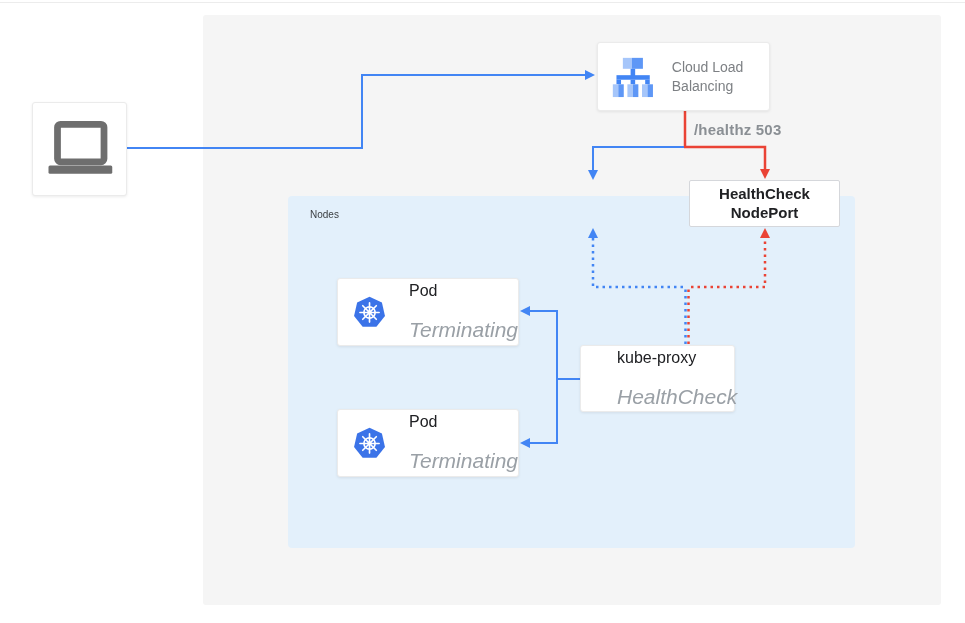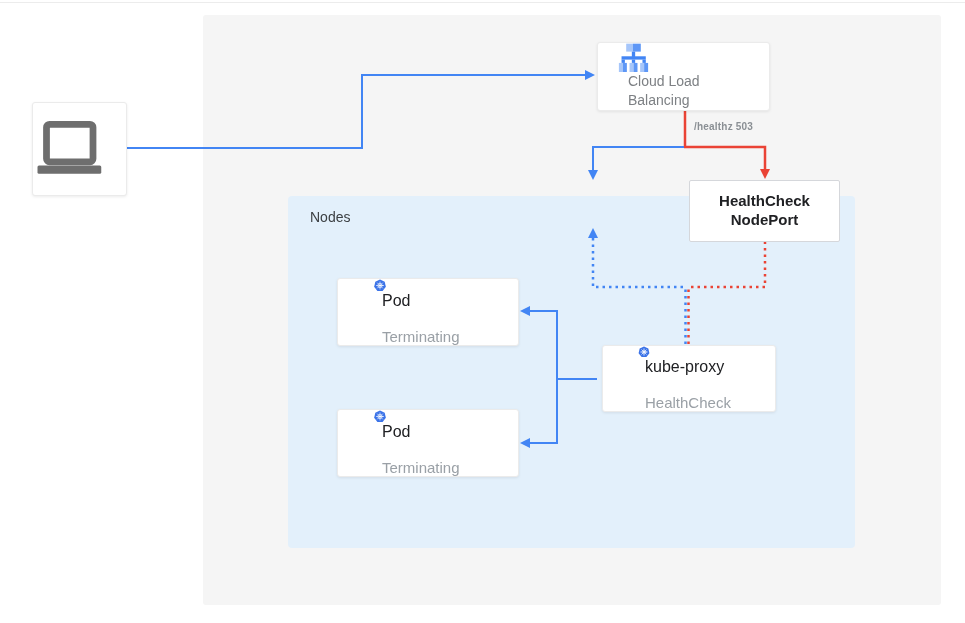--- a/index.html
+++ b/index.html
@@ -10,47 +10,47 @@
   .top-rule{position:absolute;left:0;top:2px;width:100%;height:1px;background:#ececec;}
   .outer-panel{
     position:absolute;left:203px;top:15px;width:738px;height:590px;
     background:#f5f5f5;border-radius:3px;
   }
   .nodes-panel{
     position:absolute;left:288px;top:196px;width:567px;height:352px;
     background:#e3f0fb;border-radius:4px;
   }
   .nodes-label{
-    position:absolute;left:22px;top:13px;font-size:14px;color:#3c4043;
+    position:absolute;left:22px;top:13px;font-size:10px;color:#3c4043;
   }
   .card{
     position:absolute;background:#fff;border:1px solid #ebebeb;border-radius:3px;
     box-shadow:0 1px 3px rgba(0,0,0,.08);
-    display:flex;align-items:flex-start;box-sizing:border-box;flex-direction:column;
+    display:flex;align-items:center;box-sizing:border-box;
   }
   .laptop-card{left:32px;top:102px;width:95px;height:94px;justify-content:center;}
   .clb-card{left:597px;top:42px;width:173px;height:69px;padding-left:13px;}
   .clb-text{margin-left:17px;font-size:14px;line-height:1.35;color:#7d8084;width:100px;}
   .port-box{
     position:absolute;background:#fff;border:1px solid #d5d7db;border-radius:2px;
     box-sizing:border-box;display:flex;align-items:center;justify-content:center;
     text-align:center;font-weight:bold;font-size:15px;color:#202124;line-height:1.25;
   }
   .nodeport-box{left:516px;top:180px;width:152px;height:47px;}
-  .hc-nodeport-box{left:689px;top:180px;width:151px;height:62px;padding:0 14px;justify-content:flex-end;}
-  .pod-card,.kproxy-card{padding-left:21px;}
+  .hc-nodeport-box{left:689px;top:180px;width:151px;height:47px;padding:0 14px;justify-content:flex-end;}
+  .pod-card,.kproxy-card{padding-left:15px;}
   .pod1-card{left:337px;top:278px;width:182px;height:68px;}
   .pod2-card{left:337px;top:409px;width:182px;height:68px;}
-  .kproxy-card{left:602px;top:345px;width:174px;height:67px;}
+  .kproxy-card{left:580px;top:345px;width:155px;height:67px;}
   .card-texts{margin-left:23px;}
   .kproxy-card .card-texts{margin-left:21px;}
   .card-title{font-size:16px;color:#202124;}
-  .card-sub{font-size:15px;color:#9aa0a6;margin-top:18px;}
+  .card-sub{font-size:21px;color:#9aa0a6;margin-top:18px;font-style:italic;}
   .healthz-label{
-    position:absolute;left:694px;top:121px;font-size:10px;font-weight:bold;color:#8a8f94;
+    position:absolute;left:694px;top:121px;font-size:15px;font-weight:bold;color:#8a8f94;
     letter-spacing:.2px;
   }
   .connectors{position:absolute;left:0;top:0;width:965px;height:623px;pointer-events:none;}
   .k8s-icon{display:block;}
 </style>
 </head>
 <body>
 
 <div class="stage">
   <div class="top-rule"></div>

